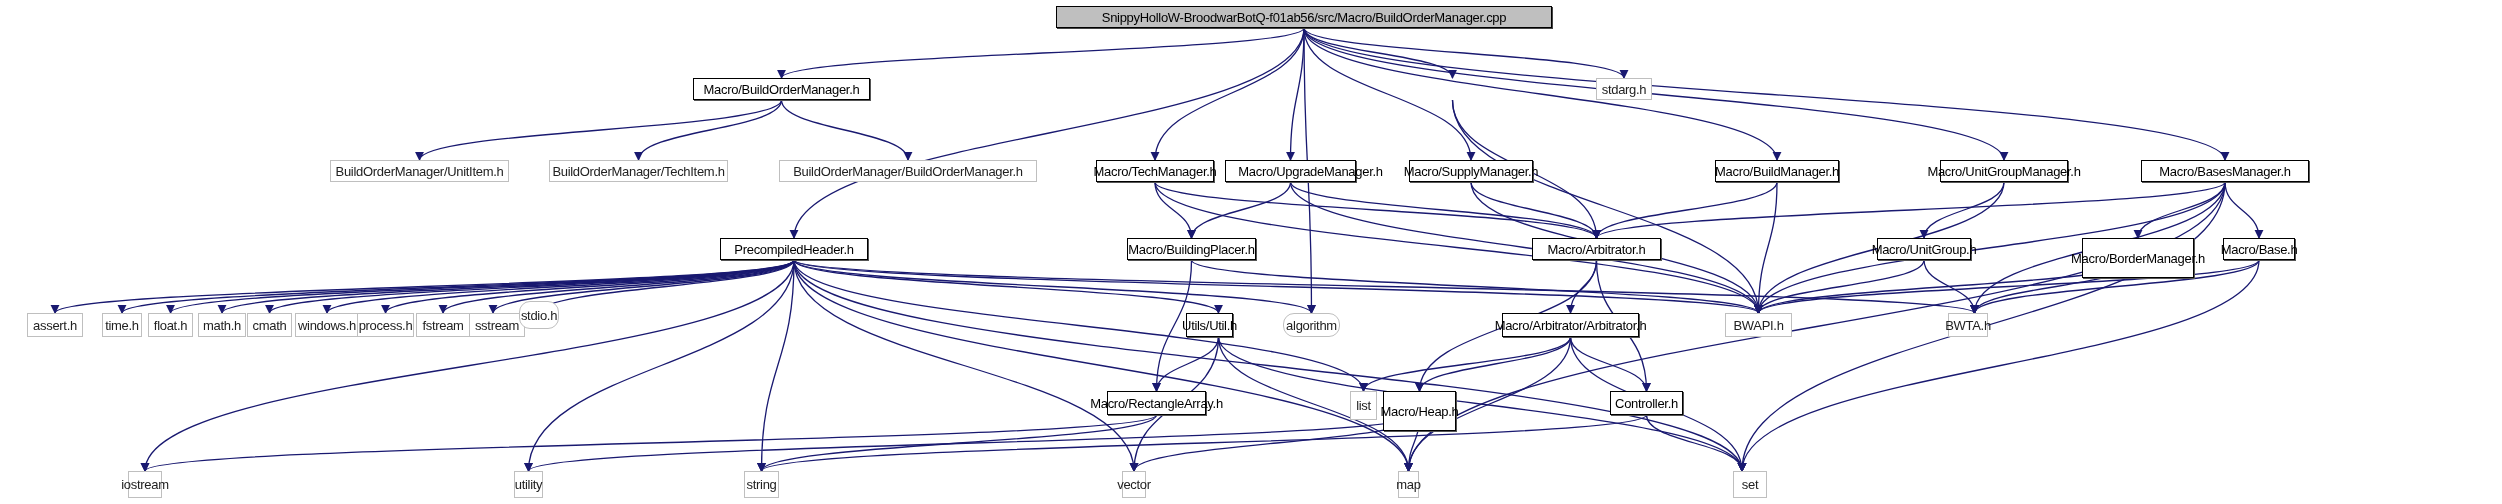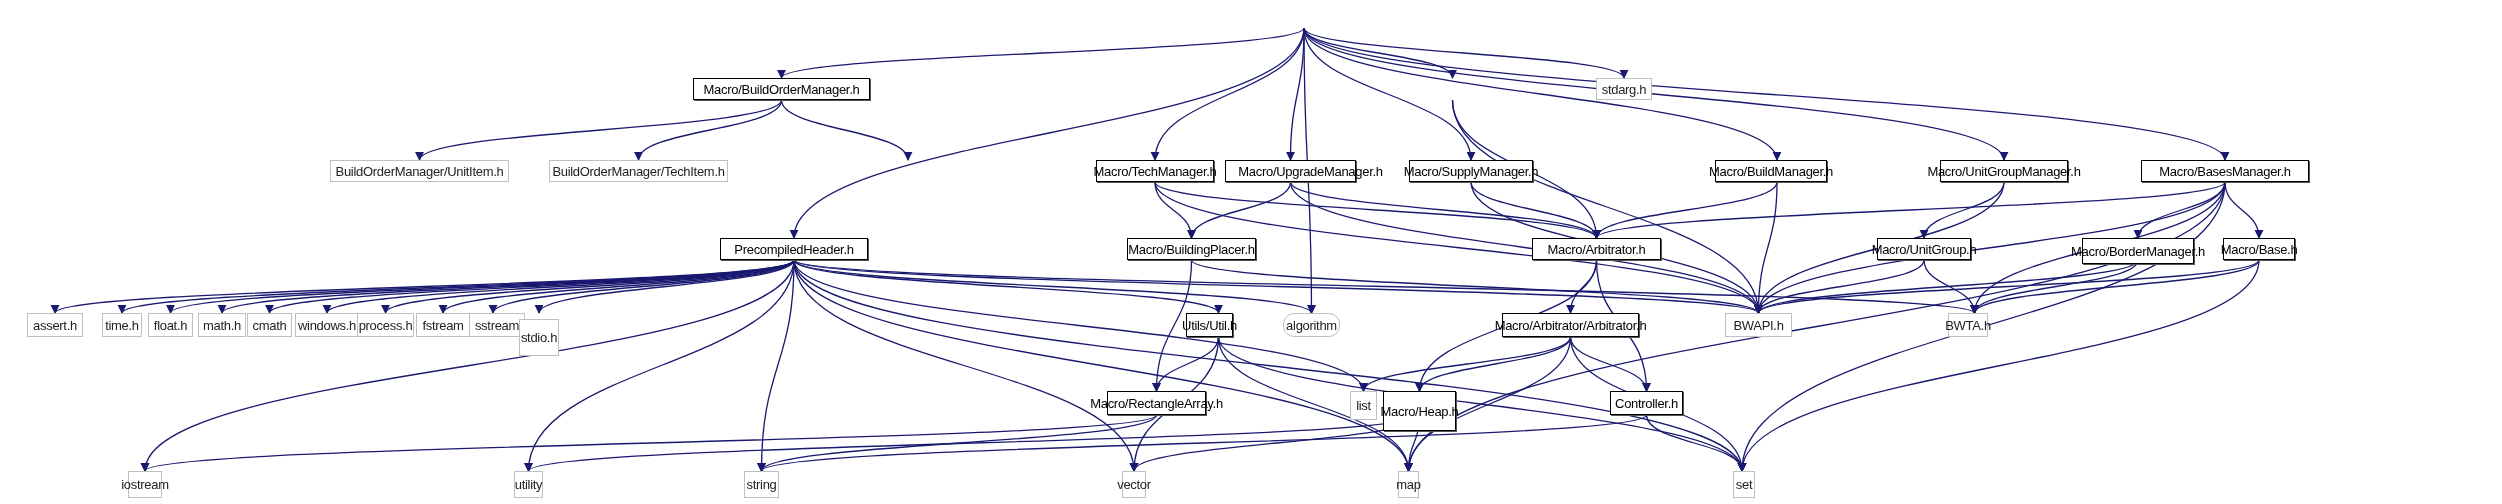--- a/index.html
+++ b/index.html
@@ -102,54 +102,56 @@
       <path d="M1570.5,337 C1570.5,404 1408.5,404 1408.5,471" fill="none" stroke="#191970" stroke-width="1.3" marker-end="url(#arrow)"></path>
       <path d="M1570.5,337 C1570.5,404 1742,404 1742,471" fill="none" stroke="#191970" stroke-width="1.3" marker-end="url(#arrow)"></path>
       <path d="M1156.5,415 C1156.5,443 145,443 145,471" fill="none" stroke="#191970" stroke-width="1.3" marker-end="url(#arrow)"></path>
       <path d="M1156.5,415 C1156.5,443 761.5,443 761.5,471" fill="none" stroke="#191970" stroke-width="1.3" marker-end="url(#arrow)"></path>
       <path d="M1419.5,415 C1419.5,443 528.5,443 528.5,471" fill="none" stroke="#191970" stroke-width="1.3" marker-end="url(#arrow)"></path>
       <path d="M1419.5,415 C1419.5,443 1134,443 1134,471" fill="none" stroke="#191970" stroke-width="1.3" marker-end="url(#arrow)"></path>
       <path d="M1419.5,415 C1419.5,443 1408.5,443 1408.5,471" fill="none" stroke="#191970" stroke-width="1.3" marker-end="url(#arrow)"></path>
       <path d="M1646.5,415 C1646.5,443 761.5,443 761.5,471" fill="none" stroke="#191970" stroke-width="1.3" marker-end="url(#arrow)"></path>
       <path d="M1646.5,415 C1646.5,443 1742,443 1742,471" fill="none" stroke="#191970" stroke-width="1.3" marker-end="url(#arrow)"></path>
     </svg>
+<div class="node root" style="left: 1056px; top: 6px; width: 496px; height: 22px;">SnippyHolloW-BroodwarBotQ-f01ab56/src/Macro/BuildOrderManager.cpp</div>
     <div class="node local" style="left: 693px; top: 78px; width: 177px; height: 22px;">Macro/BuildOrderManager.h</div>
     <div class="node system" style="left: 330px; top: 160px; width: 179px; height: 22px;">BuildOrderManager/UnitItem.h</div>
     <div class="node system" style="left: 549px; top: 160px; width: 179px; height: 22px;">BuildOrderManager/TechItem.h</div>
+    <div class="node system" style="left: 779px; top: 160px; width: 258px; height: 22px;">BuildOrderManager/BuildOrderManager.h</div>
     <div class="node system" style="left: 1596px; top: 78px; width: 56px; height: 22px;">stdarg.h</div>
     <div class="node local" style="left: 1096px; top: 160px; width: 118px; height: 22px;">Macro/TechManager.h</div>
     <div class="node local" style="left: 1225px; top: 160px; width: 131px; height: 22px; padding-left: 40px;">Macro/UpgradeManager.h</div>
     <div class="node local" style="left: 1409px; top: 160px; width: 124px; height: 22px;">Macro/SupplyManager.h</div>
-    <div class="node local" style="left: 1715px; top: 160px; width: 112px; height: 22px;">Macro/BuildManager.h</div>
+    <div class="node local" style="left: 1715px; top: 160px; width: 124px; height: 22px;">Macro/BuildManager.h</div>
     <div class="node local" style="left: 1940px; top: 160px; width: 128px; height: 22px;">Macro/UnitGroupManager.h</div>
     <div class="node local" style="left: 2141px; top: 160px; width: 168px; height: 22px;">Macro/BasesManager.h</div>
     <div class="node local" style="left: 720px; top: 238px; width: 148px; height: 22px;">PrecompiledHeader.h</div>
     <div class="node local" style="left: 1127px; top: 238px; width: 129px; height: 22px;">Macro/BuildingPlacer.h</div>
     <div class="node local" style="left: 1532px; top: 238px; width: 129px; height: 22px;">Macro/Arbitrator.h</div>
     <div class="node local" style="left: 1877px; top: 238px; width: 94px; height: 22px; text-align: center;">Macro/UnitGroup.h</div>
-    <div class="node local" style="left: 2082px; top: 238px; width: 112px; height: 26px;">Macro/BorderManager.h</div>
+    <div class="node local" style="left: 2082px; top: 238px; width: 112px; height: 40px;">Macro/BorderManager.h</div>
     <div class="node local" style="left: 2223px; top: 238px; width: 72px; height: 22px;">Macro/Base.h</div>
     <div class="node system" style="left: 27px; top: 313px; width: 56px; height: 24px;">assert.h</div>
     <div class="node system" style="left: 102px; top: 313px; width: 40px; height: 24px;">time.h</div>
     <div class="node system" style="left: 148px; top: 313px; width: 45px; height: 24px;">float.h</div>
     <div class="node system" style="left: 198px; top: 313px; width: 48px; height: 24px;">math.h</div>
     <div class="node system" style="left: 247px; top: 313px; width: 45px; height: 24px;">cmath</div>
     <div class="node system" style="left: 295px; top: 313px; width: 64px; height: 24px;">windows.h</div>
     <div class="node system" style="left: 357px; top: 313px; width: 57px; height: 24px;">process.h</div>
     <div class="node system" style="left: 416px; top: 313px; width: 54px; height: 24px;">fstream</div>
     <div class="node system" style="left: 469px; top: 313px; width: 56px; height: 24px;">sstream</div>
-    <div class="node system" style="left: 519px; top: 319px; width: 40px; height: 37px;">stdio.h</div>
+    <div class="node system" style="left: 519px; top: 301px; width: 40px; height: 28px; border-radius: 11px;">stdio.h</div>
     <div class="node local" style="left: 1186px; top: 313px; width: 47px; height: 24px;">Utils/Util.h</div>
     <div class="node system" style="left: 1283px; top: 313px; width: 57px; height: 24px; border-radius: 11px;">algorithm</div>
     <div class="node local" style="left: 1502px; top: 313px; width: 137px; height: 24px;">Macro/Arbitrator/Arbitrator.h</div>
     <div class="node system" style="left: 1725px; top: 313px; width: 67px; height: 24px;">BWAPI.h</div>
     <div class="node system" style="left: 1948px; top: 313px; width: 40px; height: 24px;">BWTA.h</div>
     <div class="node local" style="left: 1107px; top: 391px; width: 99px; height: 24px;">Macro/RectangleArray.h</div>
     <div class="node system" style="left: 1350px; top: 391px; width: 27px; height: 29px;">list</div>
     <div class="node local" style="left: 1383px; top: 391px; width: 73px; height: 40px;">Macro/Heap.h</div>
     <div class="node local" style="left: 1610px; top: 391px; width: 73px; height: 24px;">Controller.h</div>
     <div class="node system" style="left: 128px; top: 471px; width: 34px; height: 27px;">iostream</div>
     <div class="node system" style="left: 514px; top: 471px; width: 29px; height: 27px;">utility</div>
     <div class="node system" style="left: 744px; top: 471px; width: 35px; height: 27px;">string</div>
     <div class="node system" style="left: 1122px; top: 471px; width: 24px; height: 27px;">vector</div>
     <div class="node system" style="left: 1398px; top: 471px; width: 21px; height: 27px;">map</div>
-    <div class="node system" style="left: 1733px; top: 471px; width: 22px; height: 27px;">set</div>
+    <div class="node system" style="left: 1733px; top: 471px; width: 34px; height: 27px;">set</div>
   </div>
 
 </body></html>

